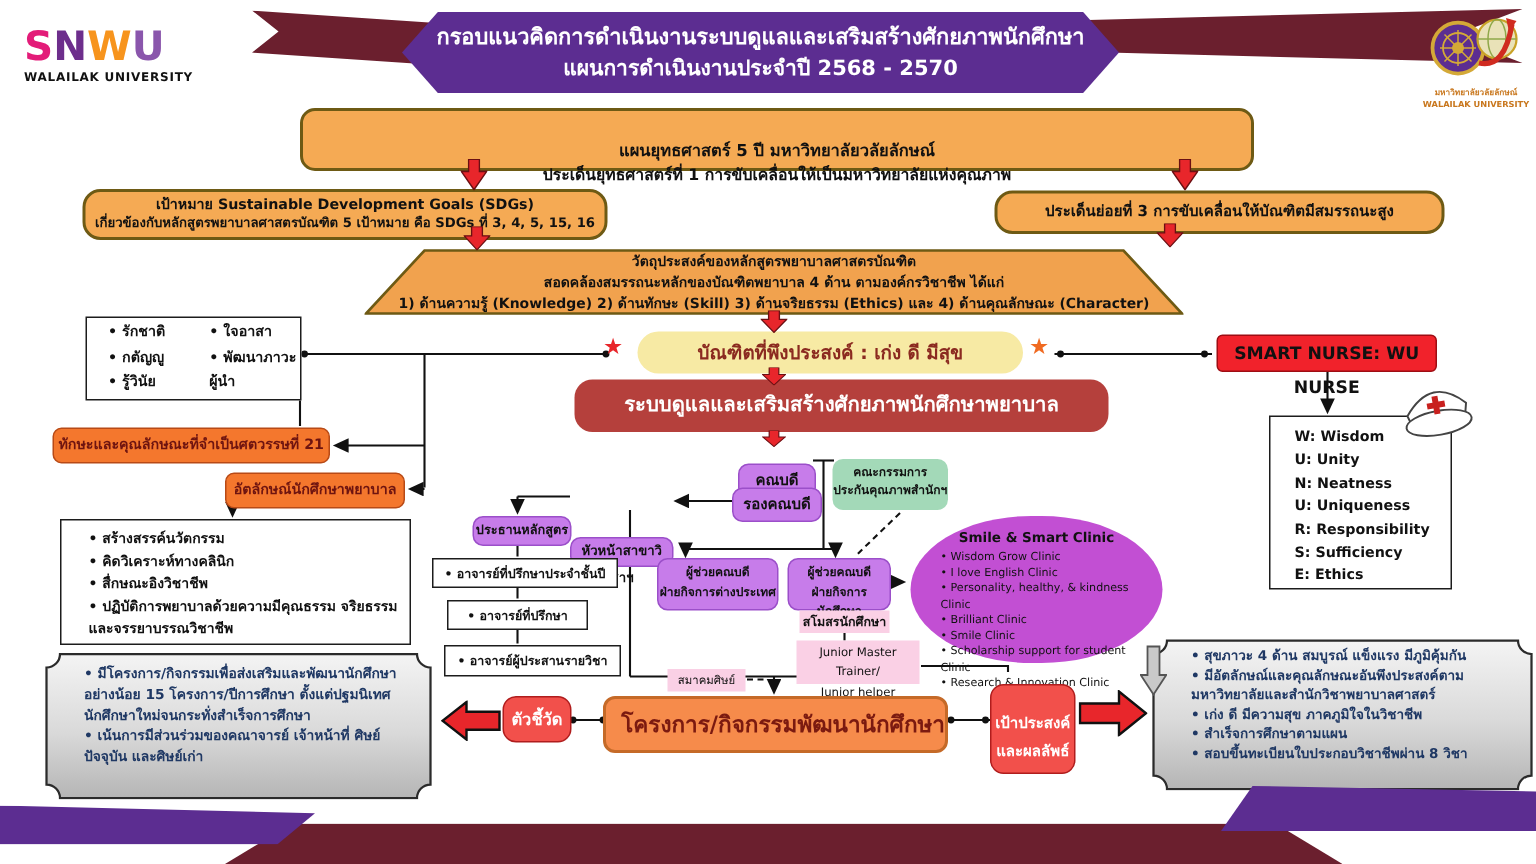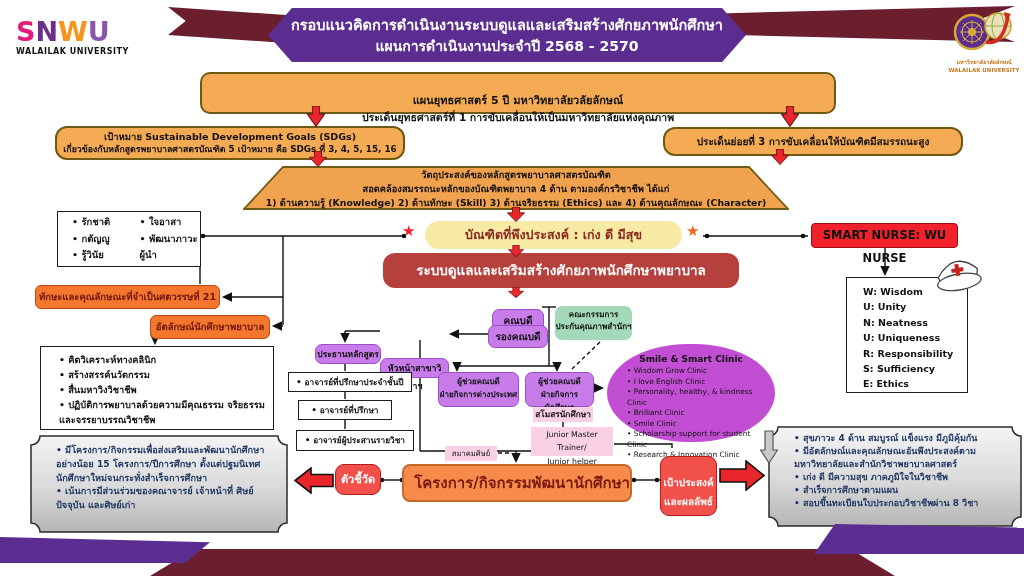--- a/index.html
+++ b/index.html
@@ -236,23 +236,23 @@
 
   <div class="abs obox2 z2" style="left:35px;top:285px;width:183px;height:22px;">
     <div style="font-size:9.5px;line-height:22px;">ทักษะและคุณลักษณะที่จำเป็นศตวรรษที่ 21</div>
   </div>
   <div class="abs obox2 z2" style="left:150px;top:315px;width:118px;height:22px;">
     <div style="font-size:9.5px;line-height:22px;">อัตลักษณ์นักศึกษาพยาบาล</div>
   </div>
 
   <div class="abs wbox z2" style="left:40px;top:346px;width:232px;height:82px;">
     <ul class="ul0" style="font-size:9.3px;line-height:1.6;padding:6px 4px 0 18px;">
+      <li>สร้างสรรค์นวัตกรรม</li>
       <li>คิดวิเคราะห์ทางคลินิก</li>
-      <li>สร้างสรรค์นวัตกรรม</li>
-      <li>สื่นมหาวิงวิชาชีพ</li>
+      <li>สื่กษณะอิงวิชาชีพ</li>
       <li>ปฏิบัติการพยาบาลด้วยความมีคุณธรรม จริยธรรม และจรรยาบรรณวิชาชีพ</li>
     </ul>
   </div>
 
   <div class="abs pbox z2" style="left:492px;top:309px;width:50px;height:21px;font-size:10px;line-height:21px;">คณบดี</div>
   <div class="abs pbox z2" style="left:488px;top:325px;width:58px;height:21px;font-size:10px;line-height:21px;">รองคณบดี</div>
   <div class="abs greenbox z2" style="left:555px;top:306px;width:77px;height:31px;">
     <div>คณะกรรมการ</div>
     <div>ประกันคุณภาพสำนักฯ</div>
   </div>

